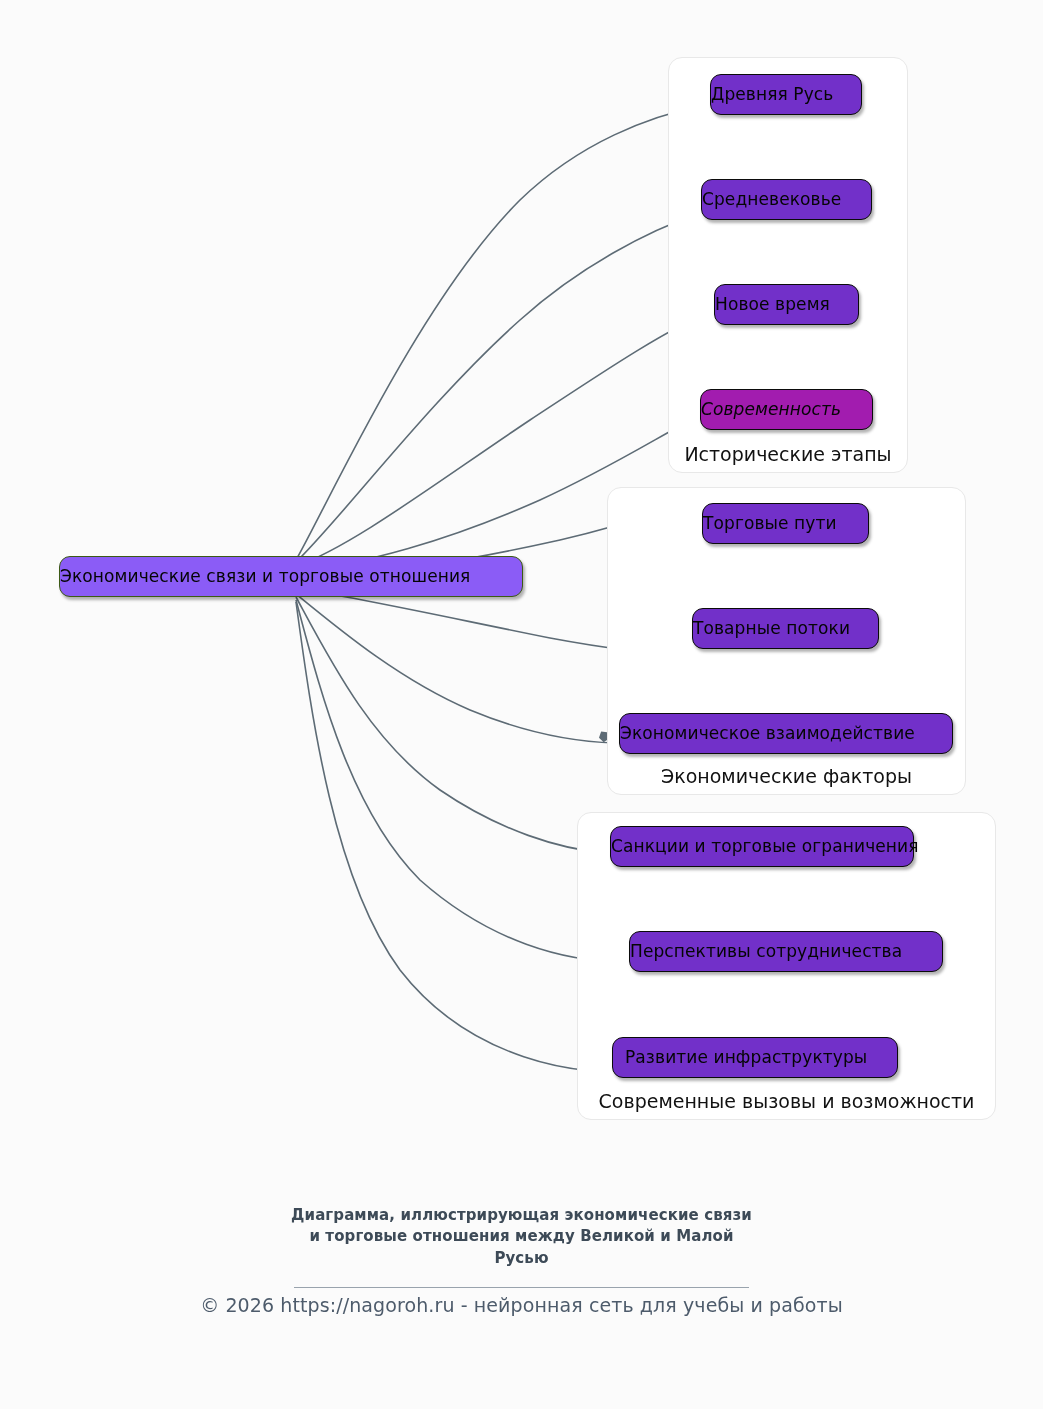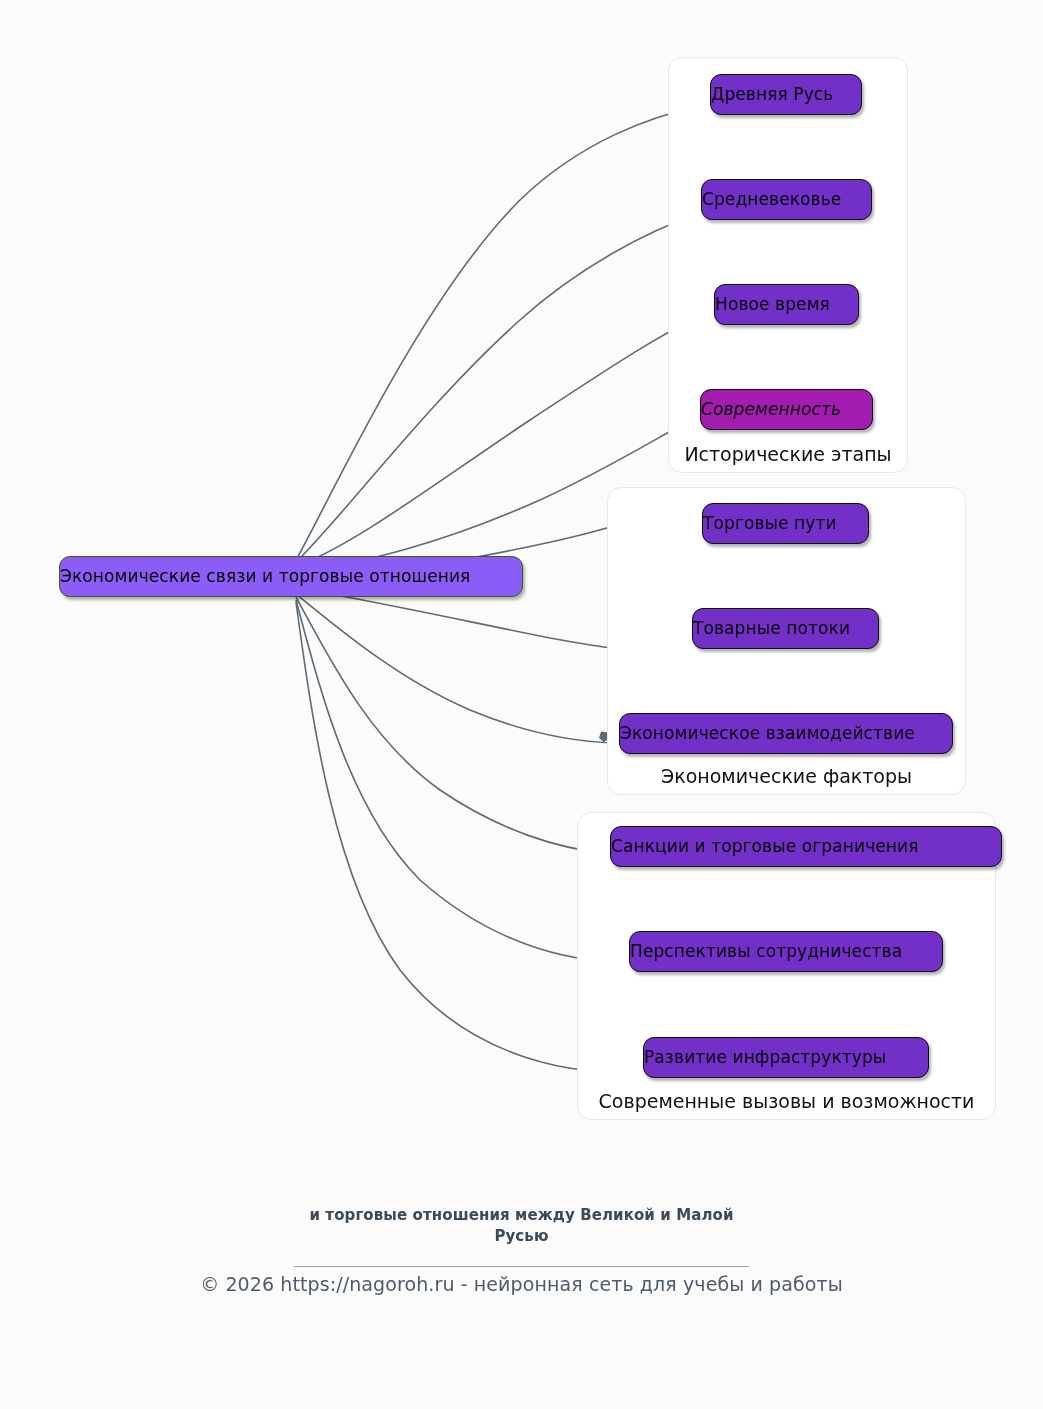--- a/index.html
+++ b/index.html
@@ -171,36 +171,37 @@
       </div>
       <div class="node leaf" style="left: 702px; top: 503px; width: 167px; height: 41px; background: rgb(114, 48, 201);">
         <span class="node-label">Торговые пути</span>
       </div>
       <div class="node leaf" style="left: 692px; top: 608px; width: 187px; height: 41px; background: rgb(114, 48, 201);">
         <span class="node-label">Товарные потоки</span>
       </div>
       <div class="node leaf" style="left: 619px; top: 713px; width: 334px; height: 41px; background: rgb(114, 48, 201);">
         <span class="node-label">Экономическое взаимодействие</span>
       </div>
-      <div class="node leaf" style="left: 610px; top: 826px; width: 392px; height: 41px; background: rgb(114, 48, 201);">
+      <div class="node leaf" style="left: 610px; top: 826px; width: 304px; height: 41px; background: rgb(114, 48, 201);">
         <span class="node-label">Санкции и торговые ограничения</span>
       </div>
       <div class="node leaf" style="left: 629px; top: 931px; width: 314px; height: 41px; background: rgb(114, 48, 201);">
         <span class="node-label">Перспективы сотрудничества</span>
       </div>
-      <div class="node leaf" style="left: 643px; top: 1037px; width: 286px; height: 41px; background: rgb(114, 48, 201);">
+      <div class="node leaf" style="left: 612px; top: 1037px; width: 286px; height: 41px; background: rgb(114, 48, 201); padding-left: 12px;">
         <span class="node-label">Развитие инфраструктуры</span>
       </div>
       <div class="node topic" style="left: 59px; top: 556px; width: 464px; height: 41px; background: #8b5cf6;">
         <span class="node-label">Экономические связи и торговые отношения</span>
       </div>
     </div>
 
 </div>
 
 <div id="footer">
   <div id="footer-title">
+      <div>Диаграмма, иллюстрирующая экономические связи</div>
       <div>и торговые отношения между Великой и Малой</div>
       <div>Русью</div>
     </div>
   <div id="footer-rule"></div>
   <div id="footer-copyright">© 2026 https://nagoroh.ru - нейронная сеть для учебы и работы</div>
 </div>
 
 </body></html>

